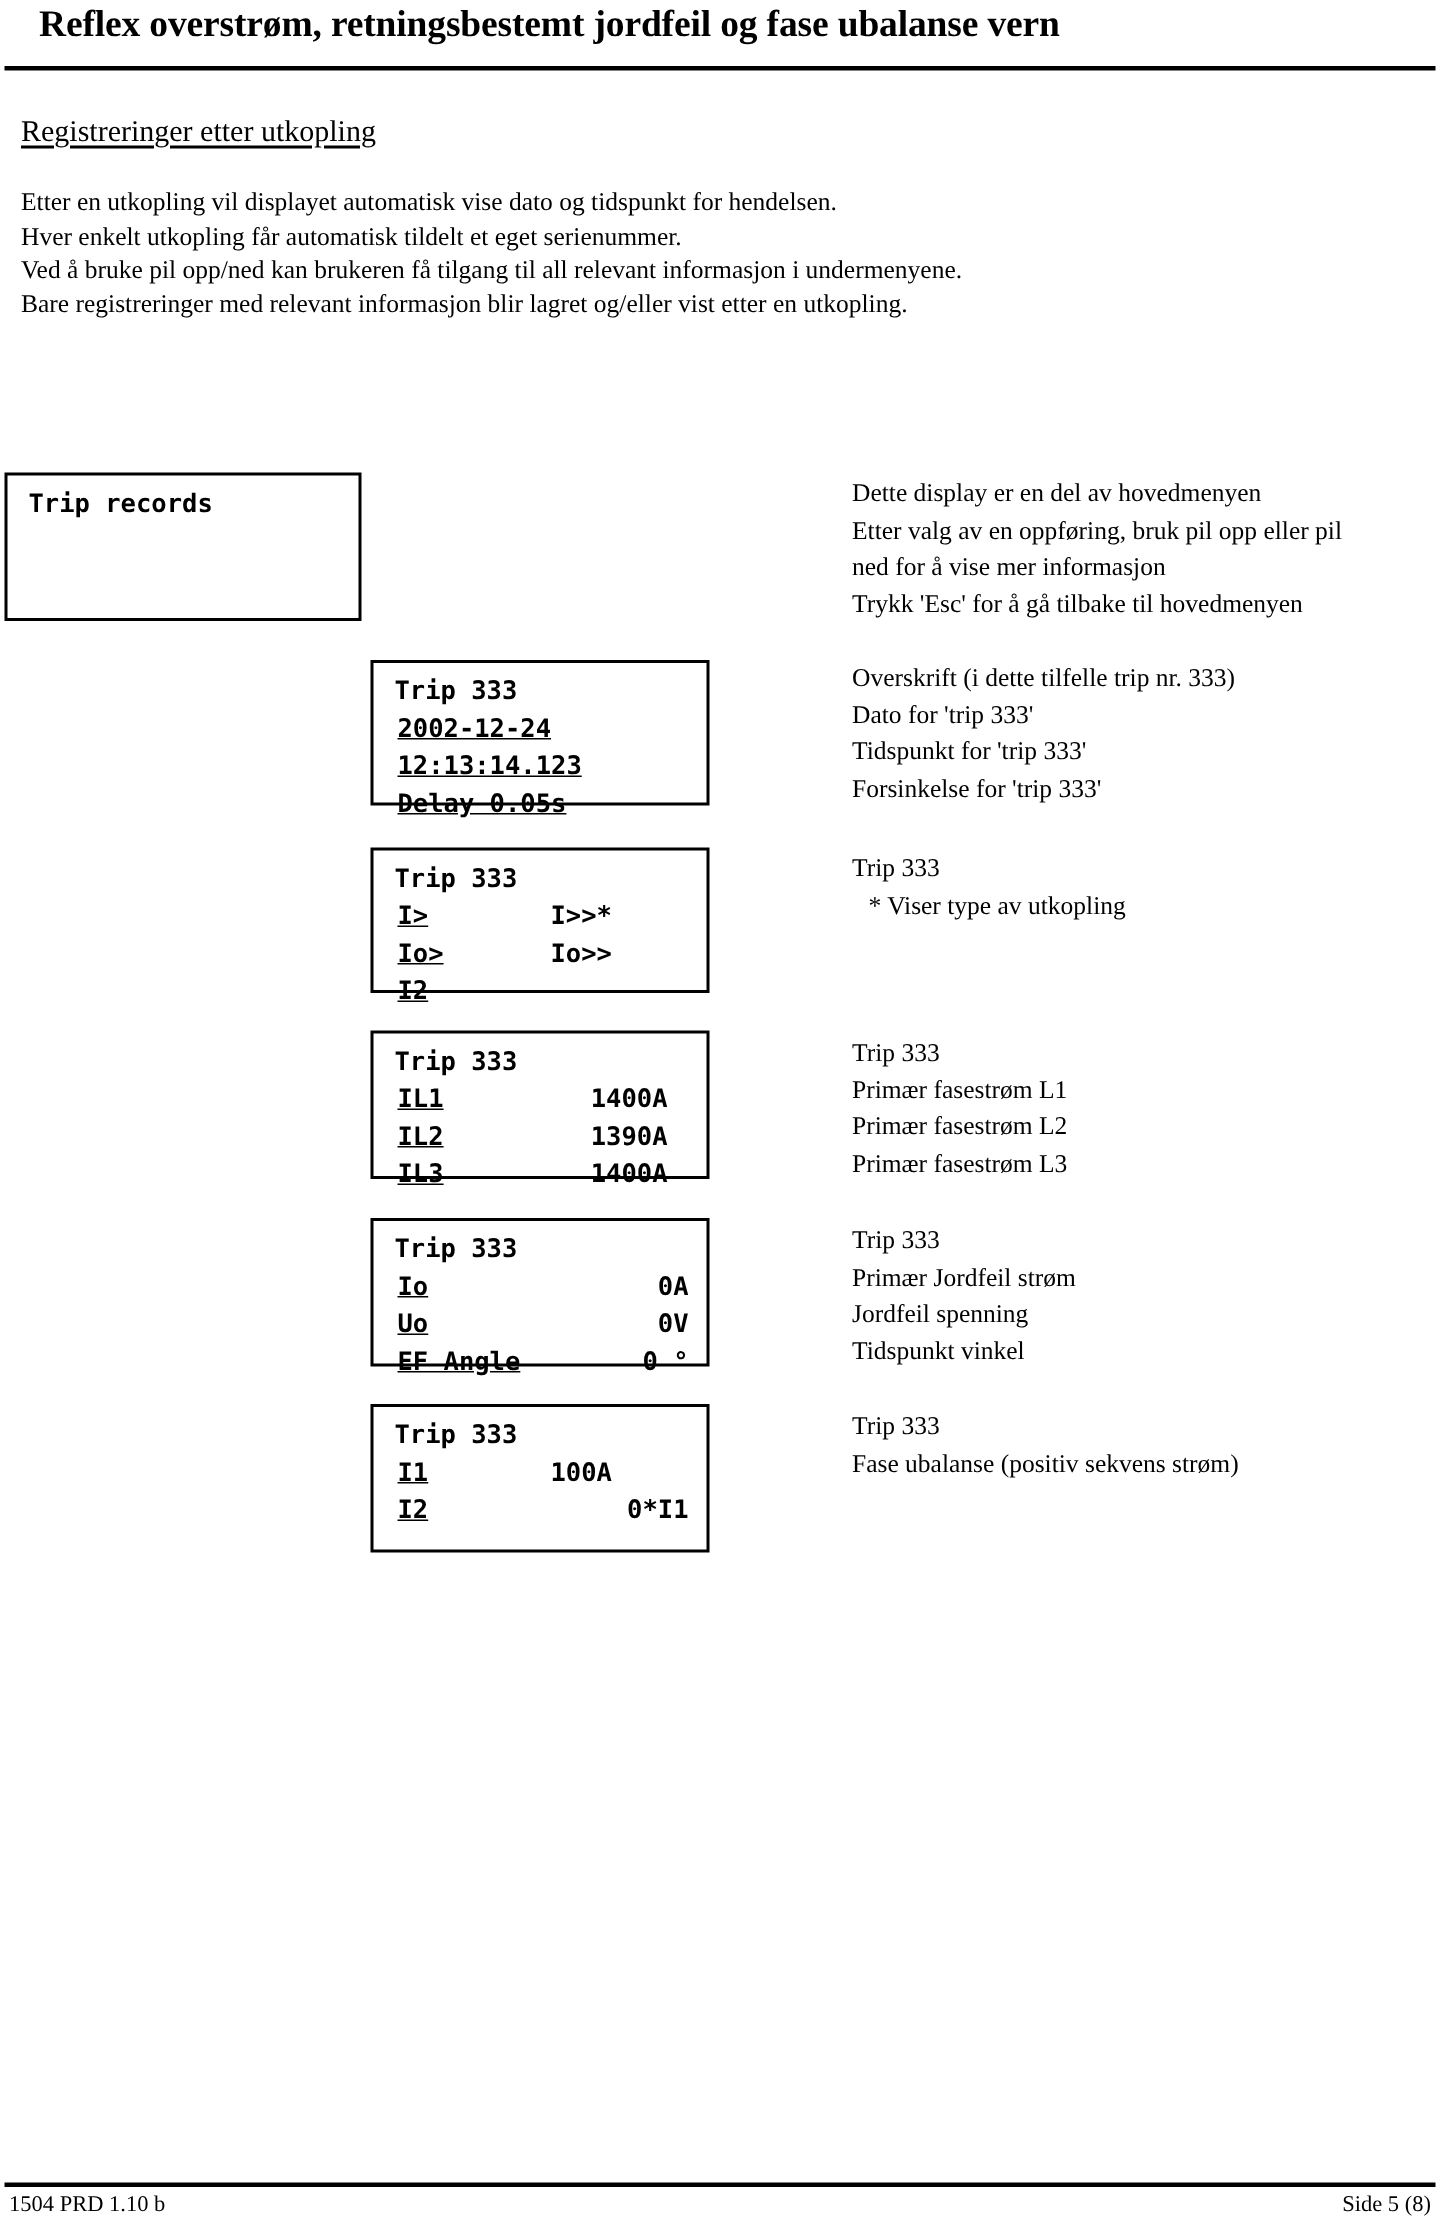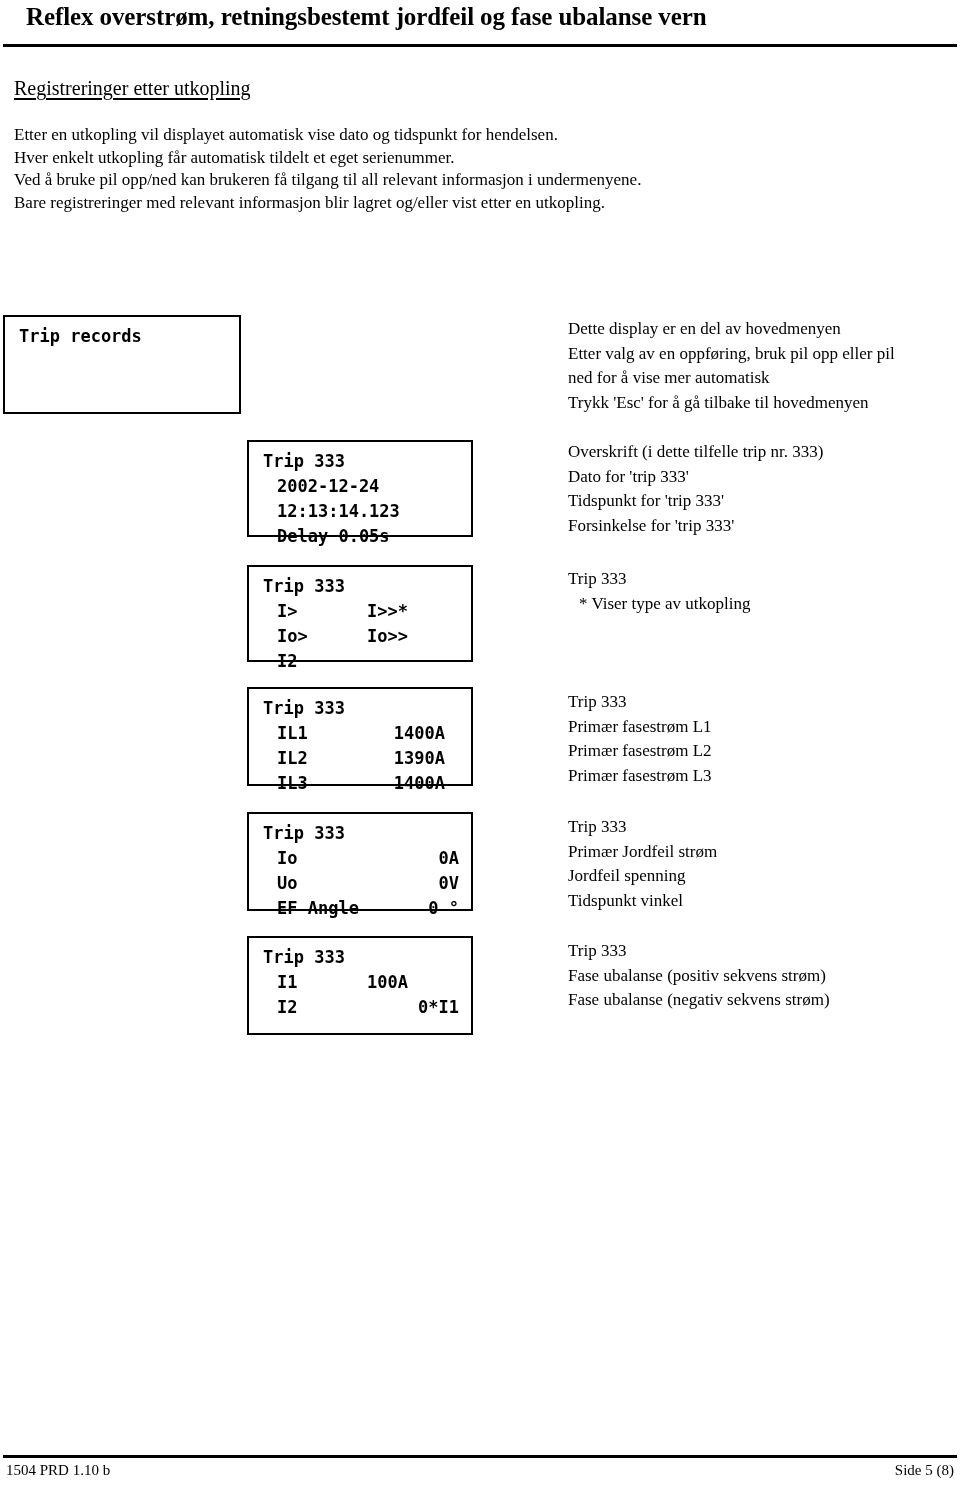--- a/index.html
+++ b/index.html
@@ -76,21 +76,22 @@
     position: relative;
     height: 25px;
     white-space: pre;
   }
   .lcd .lbl {
     position: absolute;
     left: 14px;
     top: 0;
   }
   .lcd .lbl.ind {
-    left: 28px;
+    left: 16px;
+    text-decoration: underline;
   }
   .lcd .val {
     position: absolute;
     top: 0;
   }
   .lcd .val.col-mid  { left: 118px; }
   .lcd .val.col-r    { right: 26px; }
   .lcd .val.col-r2   { right: 12px; }
 
   
@@ -163,21 +164,21 @@
   <div class="row">
     <span class="lbl"></span>
   </div>
   <div class="row">
     <span class="lbl"></span>
   </div>
 </div>
 <div class="notes" id="notes-records">
   <div>Dette display er en del av hovedmenyen</div>
   <div>Etter valg av en oppføring, bruk pil opp eller pil</div>
-  <div>ned for å vise mer automatisk</div>
+  <div>ned for å vise mer informasjon</div>
   <div>Trykk 'Esc' for å gå tilbake til hovedmenyen</div>
 </div>
 
 <div class="lcd" id="lcd-dt">
   <div class="row">
     <span class="lbl">Trip 333</span>
   </div>
   <div class="row">
     <span class="lbl ind">2002-12-24</span>
   </div>
@@ -276,18 +277,17 @@
     <span class="lbl ind">I2</span>
     <span class="val col-r2">0*I1</span>
   </div>
   <div class="row">
     <span class="lbl ind"></span>
   </div>
 </div>
 <div class="notes" id="notes-seq">
   <div>Trip 333</div>
   <div>Fase ubalanse (positiv sekvens strøm)</div>
-  <div>Fase ubalanse (negativ sekvens strøm)</div>
 </div>
 
 <div class="footer-rule"></div>
 <div class="footer-left">1504 PRD 1.10 b</div>
 <div class="footer-right">Side 5 (8)</div>
 
 </body></html>

